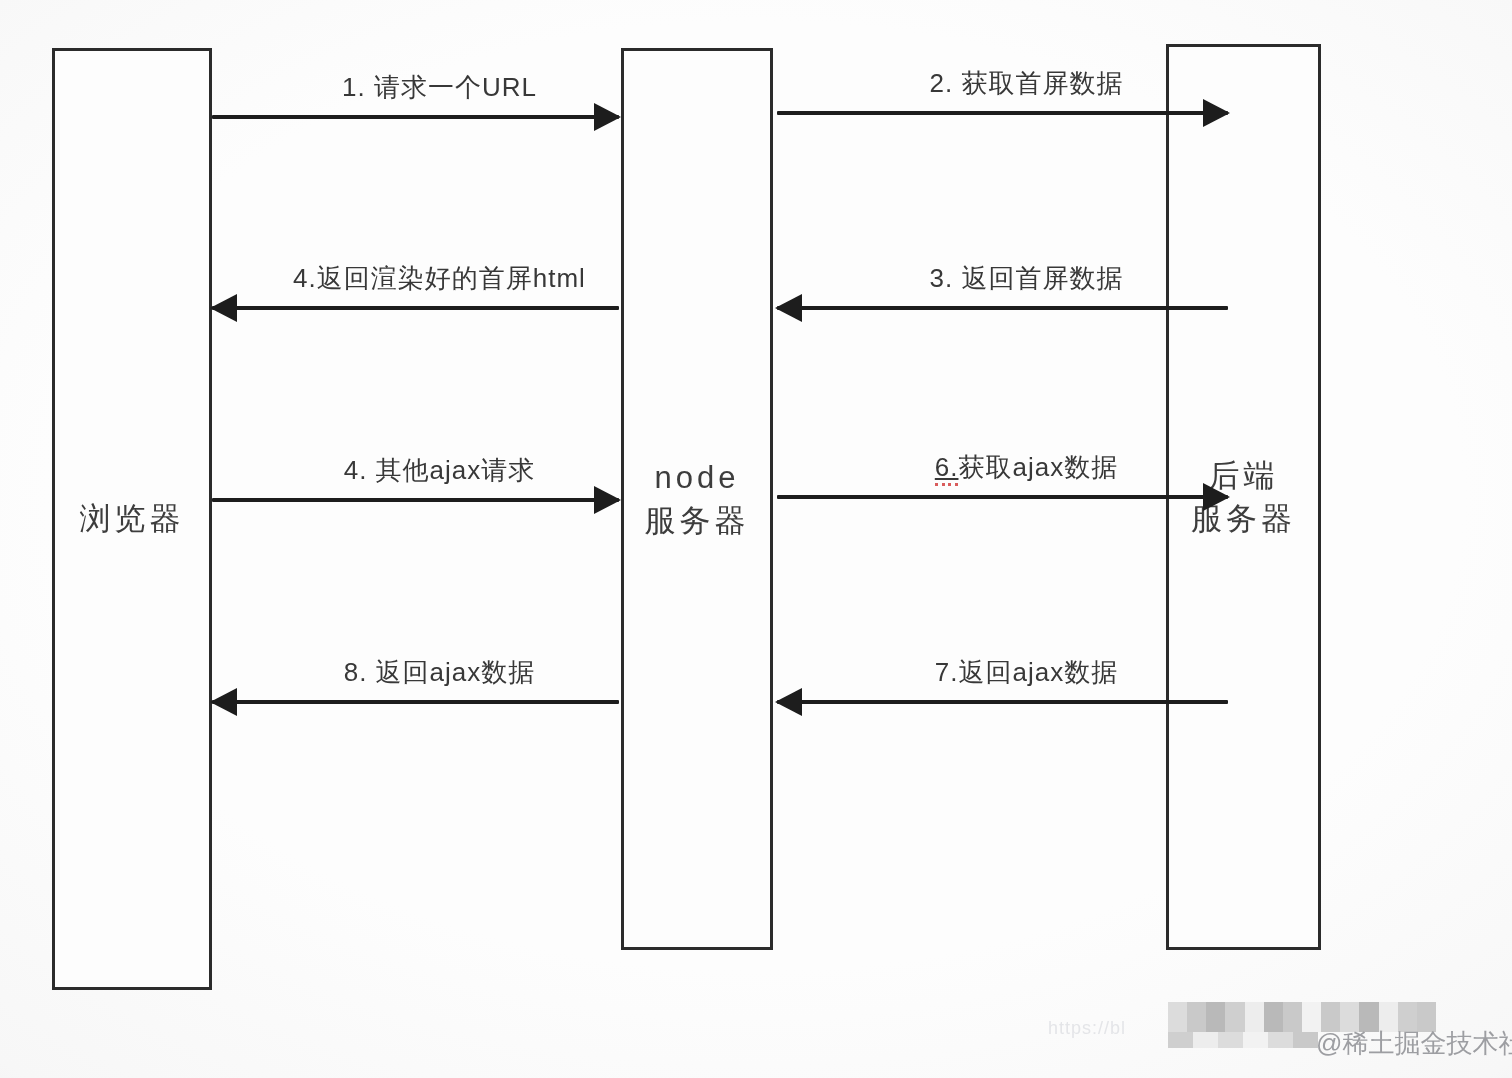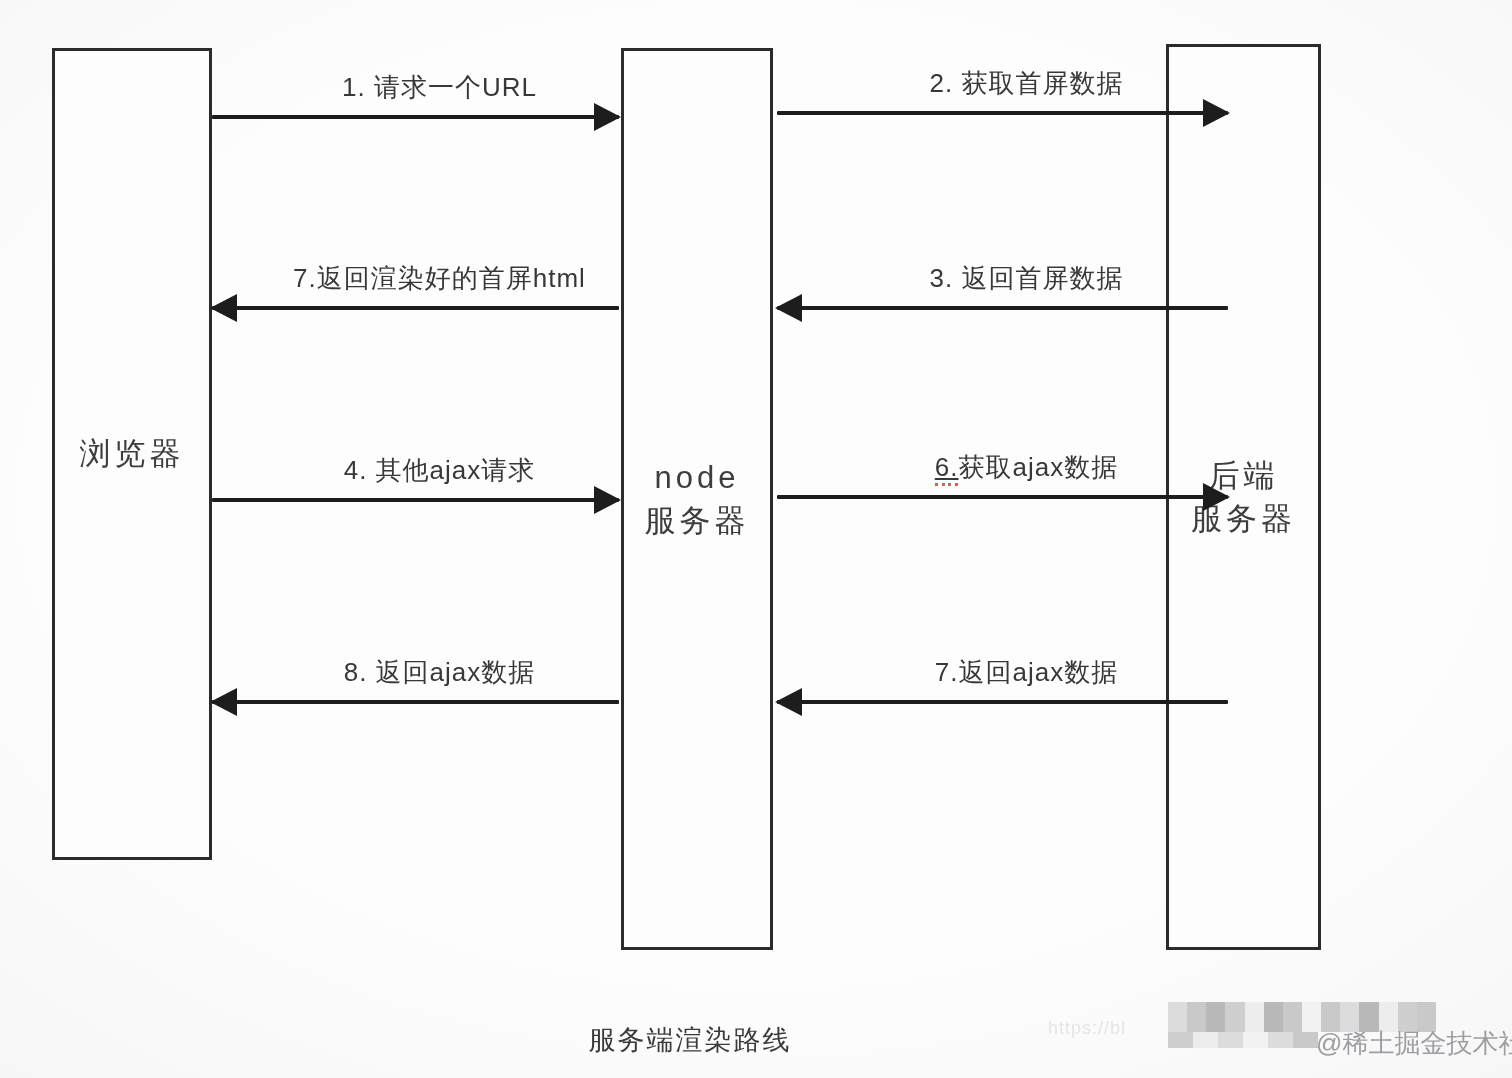--- a/index.html
+++ b/index.html
@@ -28,21 +28,21 @@
     justify-content: center;
     box-sizing: border-box;
   }
   .entity-box .box-label {
     font-size: 31px;
     letter-spacing: 4px;
     color: #3d3d3d;
     line-height: 1.4;
     text-align: center;
   }
-  #box-browser { left: 52px;   top: 48px; width: 160px; height: 812px; }
+  #box-browser { left: 52px;   top: 48px; width: 160px; height: 942px; }
   #box-node    { left: 621px;  top: 48px; width: 152px; height: 902px; align-items: center; }
   #box-backend { left: 1166px; top: 44px; width: 155px; height: 906px; }
 
   
   .arrow { position: absolute; height: 0; }
   .arrow .line {
     position: absolute; left: 0; right: 0; top: -2px; height: 4px;
     background: #1d1d1d; border-radius: 1px;
   }
   .arrow .head {
@@ -128,21 +128,21 @@
 
   <div class="arrow dir-left" style="left:777px; top:308px; width:451px;">
     <div class="line"></div>
     <div class="head"></div>
     <div class="arrow-label">3. 返回首屏数据</div>
   </div>
 
   <div class="arrow dir-left" style="left:212px; top:308px; width:407px;">
     <div class="line"></div>
     <div class="head"></div>
-    <div class="arrow-label">7.返回渲染好的首屏html</div>
+    <div class="arrow-label">4.返回渲染好的首屏html</div>
   </div>
 
   <div class="arrow dir-right" style="left:212px; top:500px; width:407px;">
     <div class="line"></div>
     <div class="head"></div>
     <div class="arrow-label">4. 其他ajax请求</div>
   </div>
 
   <div class="arrow dir-right" style="left:777px; top:497px; width:451px;">
     <div class="line"></div>
@@ -155,21 +155,20 @@
     <div class="head"></div>
     <div class="arrow-label">7.返回ajax数据</div>
   </div>
 
   <div class="arrow dir-left" style="left:212px; top:702px; width:407px;">
     <div class="line"></div>
     <div class="head"></div>
     <div class="arrow-label">8. 返回ajax数据</div>
   </div>
 
-  <div class="caption">服务端渲染路线</div>
 
   <div class="faint-url">https://bl</div>
 
   <div class="mosaic">
     <span class="m4"></span>
       <span class="m2"></span>
       <span class="m3"></span>
       <span class="m5"></span>
     <span class="m1"></span>
       <span class="m3"></span>

